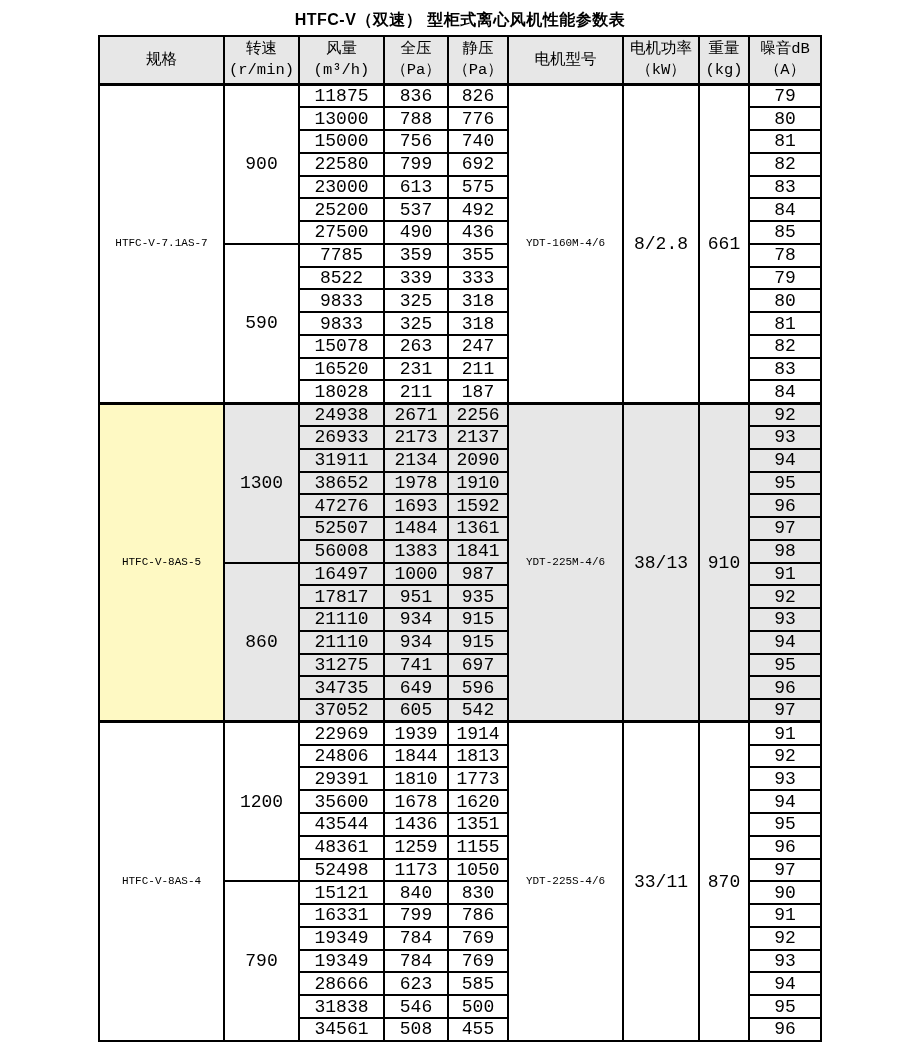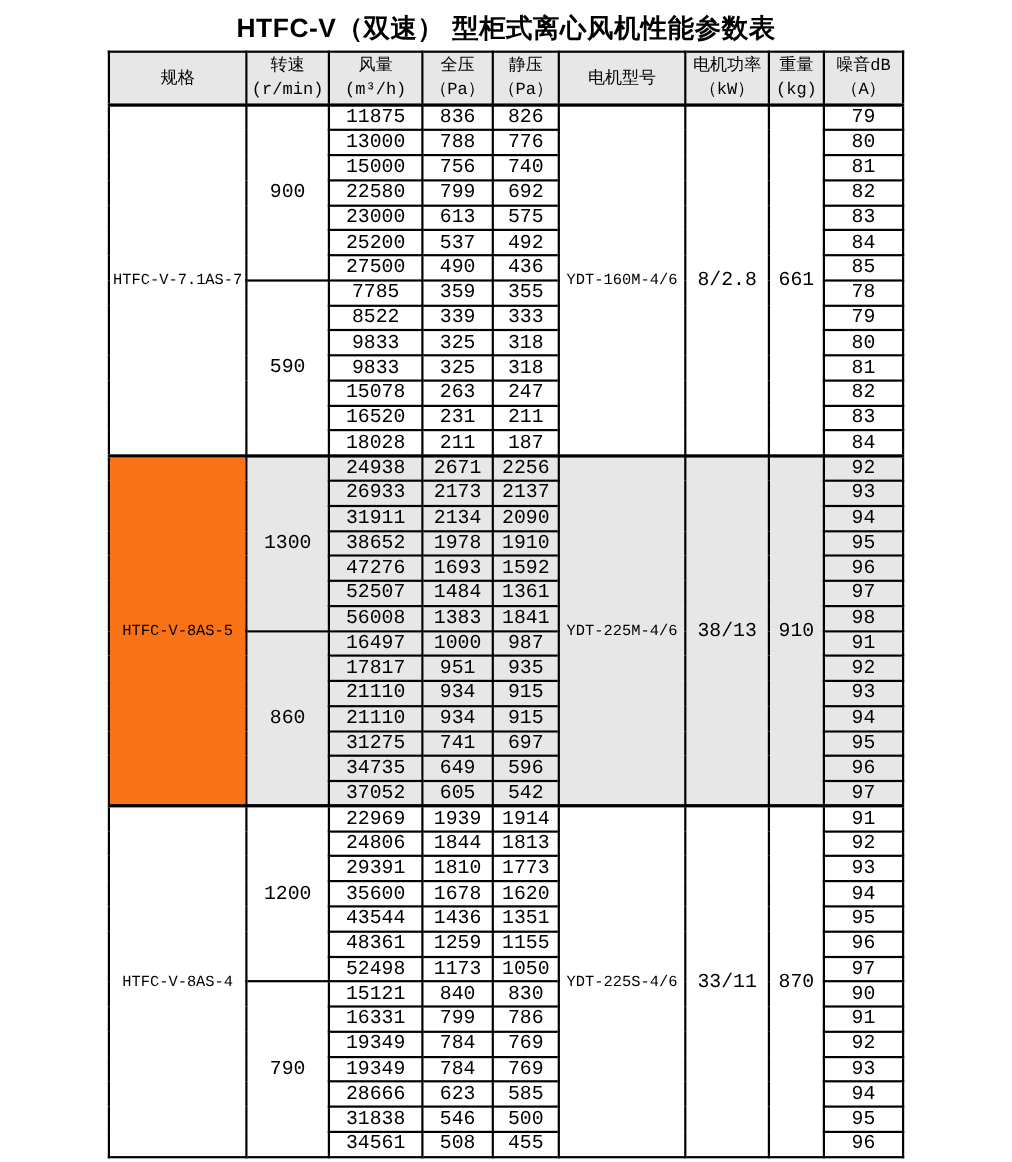--- a/index.html
+++ b/index.html
@@ -12,21 +12,21 @@
     color: #000;
   }
   .page {
     width: 920px;
     height: 1056px;
     overflow: hidden;
     box-sizing: border-box;
   }
   .title {
     text-align: center;
-    font-size: 24px;
+    font-size: 16px;
     font-weight: 700;
     margin: 0;
     padding: 10px 0 4px 0;
     letter-spacing: 0.5px;
   }
   table.perf {
     border-collapse: collapse;
     table-layout: fixed;
     margin: 0 auto;
     border: 2px solid var(--border, #000);
@@ -48,24 +48,24 @@
     line-height: 1.35;
   }
   .perf tbody { border-top: 3px solid var(--border, #000); }
   .perf tbody tr { height: 22.77px; }
   .perf tbody td {
     font-size: 18px;
     line-height: 1;
   }
   .perf td.spec-cell,
   .perf td.motor-model-cell {
-    font-size: 14px;
+    font-size: 11px;
   }
   .perf tbody.shaded td { background: var(--shaded-bg, #e7e7e7); }
-  .perf tbody.shaded td.spec-cell { background: #f97316; }
+  .perf tbody.shaded td.spec-cell { background: #fef9c3; }
 </style>
 </head>
 <body>
 
 <div class="page">
   <h1 class="title">HTFC-V（双速） 型柜式离心风机性能参数表</h1>
   <table class="perf">
     <colgroup>
         <col style="width: 125px;">
         <col style="width: 75px;">

